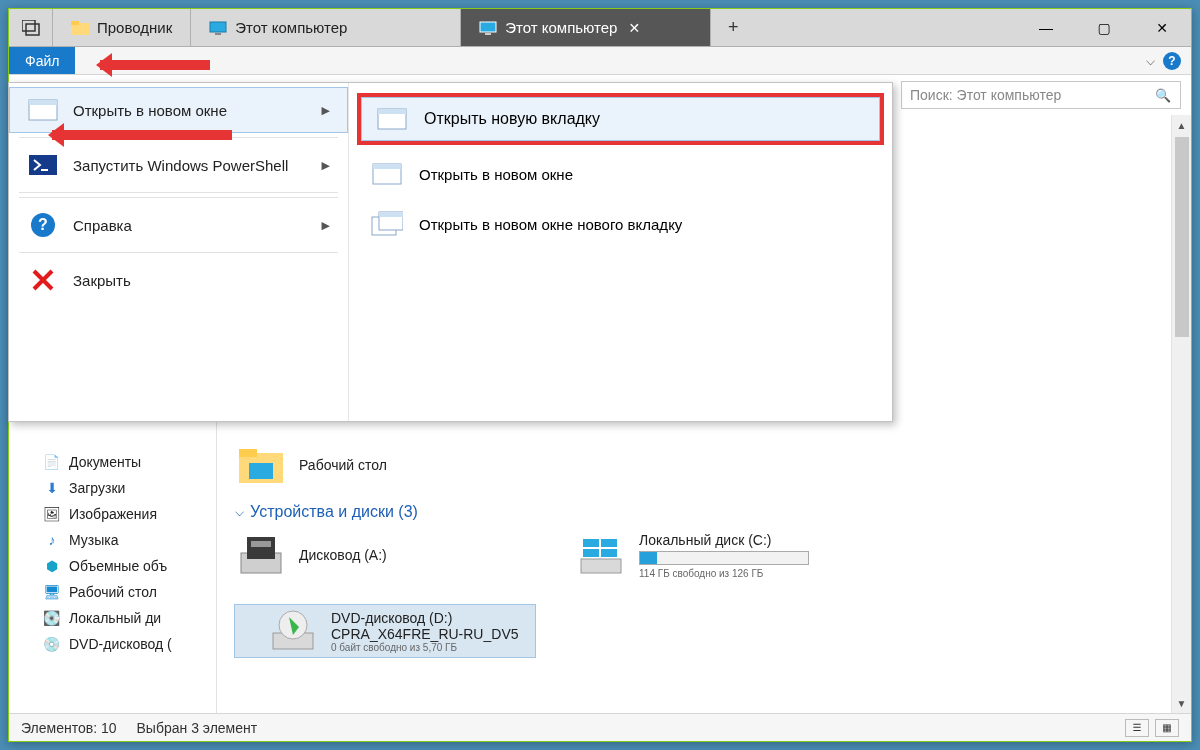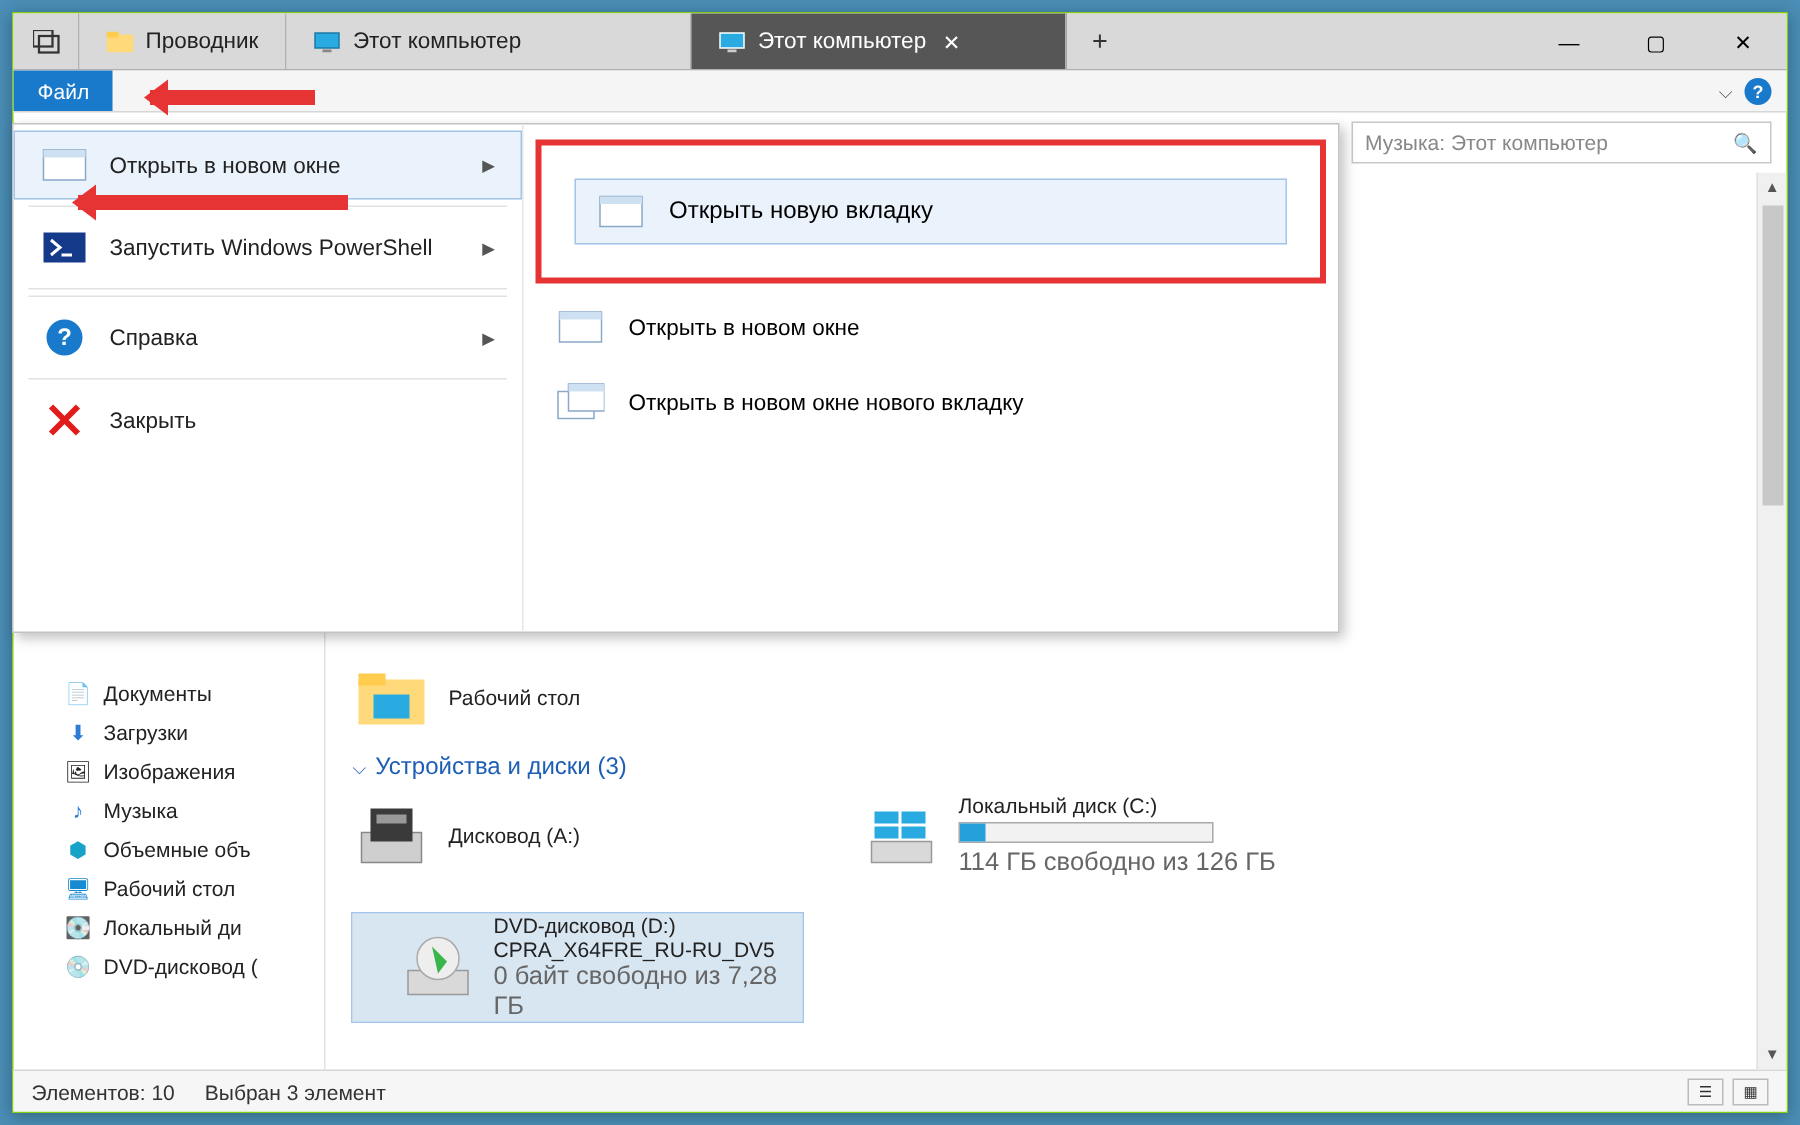--- a/index.html
+++ b/index.html
@@ -36,21 +36,21 @@
   .ico { width: 18px; height: 18px; display: inline-flex; align-items: center; justify-content: center; font-size: 14px; }
 
   .mainpane { flex: 1; overflow: hidden; padding: 4px 18px; position: relative; }
   .section-hdr { color: #1e5fb5; font-size: 16px; display: flex; align-items: center; gap: 6px; margin: 12px 0 8px; }
   .fold { color: #1e5fb5; font-size: 12px; }
   .tiles { display: flex; flex-wrap: wrap; gap: 24px 40px; }
   .tile { display: flex; align-items: center; gap: 12px; width: 300px; }
   .tile.selected { background: #d8e6f2; outline: 1px solid #a3c6e8; padding-left: 32px; }
   .tile-ic { width: 52px; height: 52px; display: flex; align-items: center; justify-content: center; font-size: 32px; }
   .tile-txt { font-size: 14px; color: #222; }
-  .tile-sub { font-size: 17px; color: #666; }
+  .tile-sub { font-size: 10px; color: #666; }
   .capbar { width: 170px; height: 14px; border: 1px solid #aaa; margin: 3px 0; background: #f2f2f2; position: relative; }
   .capfill { position: absolute; left: 0; top: 0; bottom: 0; background: #26a0da; }
 
   .scrollbar { width: 20px; background: #f0f0f0; border-left: 1px solid #e2e2e2; display: flex; flex-direction: column; align-items: center; }
   .scroll-arrow { height: 20px; width: 100%; display: flex; align-items: center; justify-content: center; font-size: 10px; color: #555; }
   .scroll-thumb { width: 14px; flex: 0 0 200px; background: #c8c8c8; margin-top: 2px; }
 
   
   .statusbar { height: 28px; border-top: 1px solid #d6d6d6; background: #f6f6f6; display: flex; align-items: center; padding: 0 12px; gap: 20px; font-size: 14px; color: #333; }
   .status-right { margin-left: auto; display: flex; gap: 6px; }
@@ -59,21 +59,21 @@
   
   .file-menu { position: absolute; left: 8px; top: 82px; width: 885px; height: 340px; background: #fff; border: 1px solid #c2c2c2; box-shadow: 3px 3px 8px rgba(0,0,0,.25); display: flex; z-index: 50; }
   .fm-left { width: 340px; border-right: 1px solid #e6e6e6; padding: 4px 0; }
   .fm-item { display: flex; align-items: center; gap: 14px; padding: 10px 18px; font-size: 15px; color: #222; position: relative; }
   .fm-item.hover { background: #eaf3fb; border: 1px solid #a3c6e8; padding: 9px 17px; }
   .fm-item .arrow { margin-left: auto; color: #555; font-size: 11px; }
   .fm-ico { width: 32px; height: 26px; display: flex; align-items: center; justify-content: center; }
   .fm-sep { height: 1px; background: #e2e2e2; margin: 4px 10px; }
   .fm-right { flex: 1; padding: 6px 0; }
   .fm-sub-item { display: flex; align-items: center; gap: 16px; padding: 12px 22px; font-size: 15px; }
-  .fm-highlight { border: 4px solid #e63434; padding: 22px; margin: 4px 8px; text-align: center; }
+  .fm-highlight { border: 4px solid #e63434; padding: 0; margin: 4px 8px; text-align: center; }
   .hl-inner { display: flex; align-items: center; gap: 16px; padding: 8px 14px; background: #eaf3fb; border: 1px solid #a3c6e8; }
 
   
   .anno-arrow { position: absolute; height: 10px; background: #e63434; z-index: 60; }
   .anno-arrow::before { content: ""; position: absolute; left: -16px; top: -7px; border: 12px solid transparent; border-right: 16px solid #e63434; }
   .a1 { top: 60px; left: 100px; width: 110px; }
   .a2 { top: 130px; left: 52px; width: 180px; }
 
   
   svg { display: block; }
@@ -130,21 +130,21 @@
   <div class="ribbon">
     <div class="file-btn">Файл</div>
     <div class="ribbon-right">
       <span class="chev">⌵</span>
       <span class="help-icon">?</span>
     </div>
   </div>
 
   <div class="navrow">
     <div class="search">
-      <span>Музыка: Этот компьютер</span>
+      <span>Поиск: Этот компьютер</span>
       <span class="search-icon">🔍</span>
     </div>
   </div>
 
   <div class="content">
     <div class="sidebar">
       <div style="height:330px"></div>
       <div class="side-item">
           <span class="ico">📄</span>
           <span>Документы</span>
@@ -232,21 +232,21 @@
           <div class="tile-ic">
             <svg width="48" height="44">
                 <rect x="4" y="24" width="40" height="16" fill="#d9d9d9" stroke="#999"></rect>
                 <circle cx="24" cy="16" r="14" fill="#eee" stroke="#aaa"></circle>
                 <path d="M20 8 L30 18 L24 26 Z" fill="#39b54a"></path>
               </svg>
           </div>
           <div>
             <div class="tile-txt">DVD-дисковод (D:)</div>
             <div class="tile-txt">CPRA_X64FRE_RU-RU_DV5</div>
-            <div class="tile-sub">0 байт свободно из 7,28 ГБ</div>
+            <div class="tile-sub">0 байт свободно из 5,70 ГБ</div>
           </div>
         </div>
       </div>
     </div>
 
     <div class="scrollbar">
       <div class="scroll-arrow">▲</div>
       <div class="scroll-thumb"></div>
       <div style="flex:1"></div>
       <div class="scroll-arrow">▼</div>

